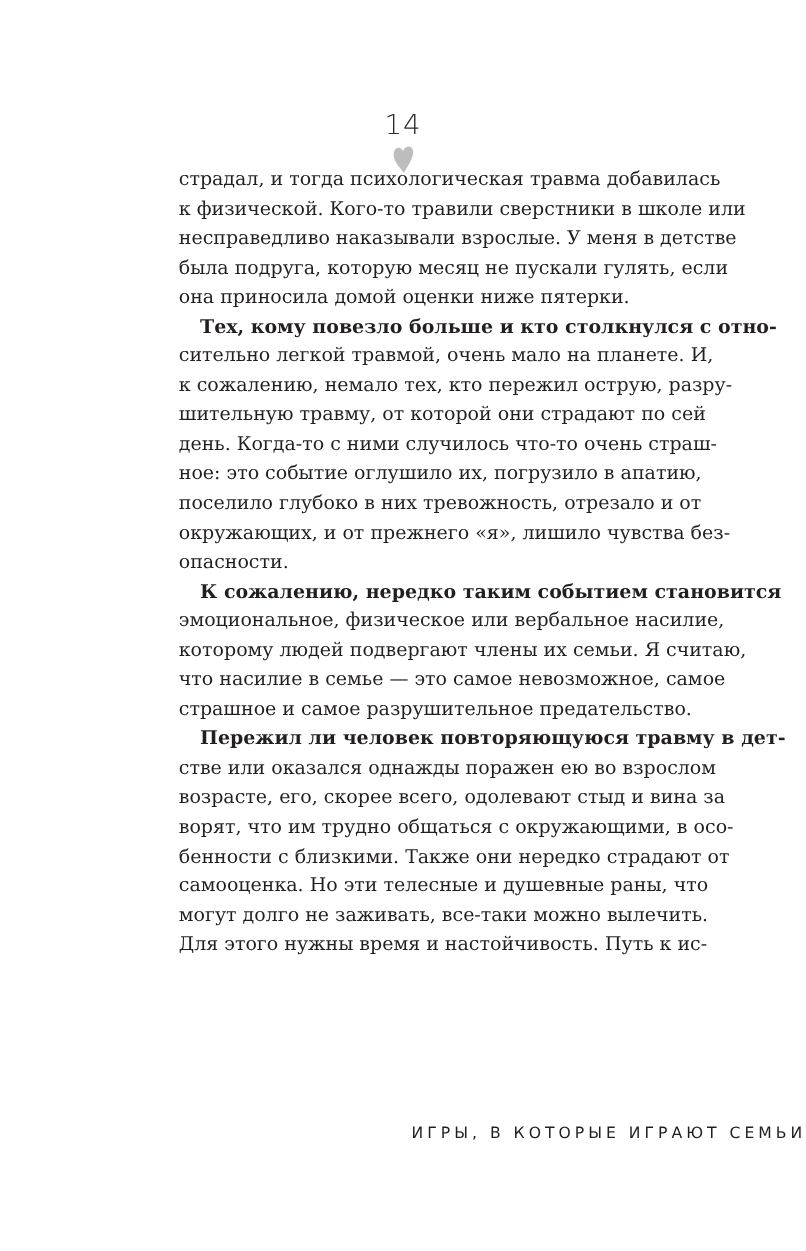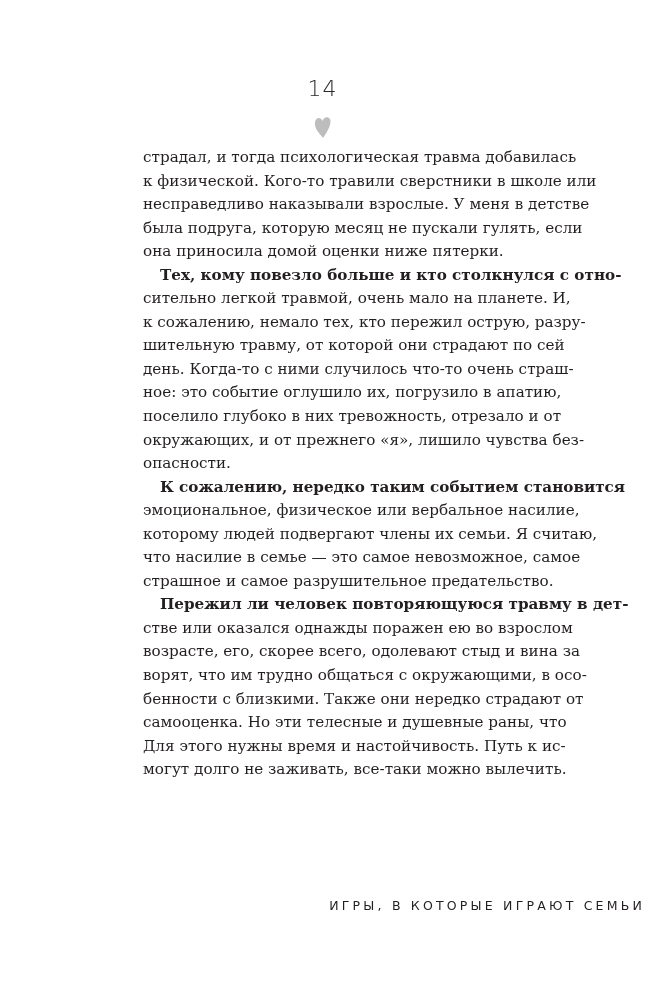--- a/index.html
+++ b/index.html
@@ -9,40 +9,40 @@
     }
     body {
       width: 645px;
       height: 1001px;
       position: relative;
       overflow: hidden;
       color: #231f20;
     }
     .page-number {
       position: absolute;
-      top: 76px;
+      top: 88px;
       left: 0;
       width: 645px;
       text-align: center;
       font-family: "DejaVu Sans", sans-serif;
       font-size: 22px;
       font-weight: 300;
       color: #2a2a2a;
       letter-spacing: 1px;
     }
     .heart {
       position: absolute;
       top: 115px;
       left: 313px;
       width: 20px;
       height: 24px;
     }
     .body-text {
       position: absolute;
-      top: 146px;
+      top: 132px;
       left: 143px;
       width: 361px;
       font-family: "DejaVu Serif", serif;
       font-size: 15.2px;
       line-height: 23.55px;
       color: #231f20;
     }
     .line {
       display: block;
       white-space: nowrap;
@@ -105,18 +105,18 @@
       <span class="line">что насилие в семье — это самое невозможное, самое</span>
       <span class="line last">страшное и самое разрушительное предательство.</span>
     </div>
     <div>
       <span class="line indent">Пережил ли человек повторяющуюся травму в дет-</span>
       <span class="line">стве или оказался однажды поражен ею во взрослом</span>
       <span class="line">возрасте, его, скорее всего, одолевают стыд и вина за</span>
       <span class="line">ворят, что им трудно общаться с окружающими, в осо-</span>
       <span class="line">бенности с близкими. Также они нередко страдают от</span>
       <span class="line">самооценка. Но эти телесные и душевные раны, что</span>
+      <span class="line">могут долго не заживать, все-таки можно вылечить.</span>
       <span class="line">Для этого нужны время и настойчивость. Путь к ис-</span>
-      <span class="line">могут долго не заживать, все-таки можно вылечить.</span>
     </div>
   </div>
 
 <div class="footer">ИГРЫ, В КОТОРЫЕ ИГРАЮТ СЕМЬИ</div>
 
 </body></html>

